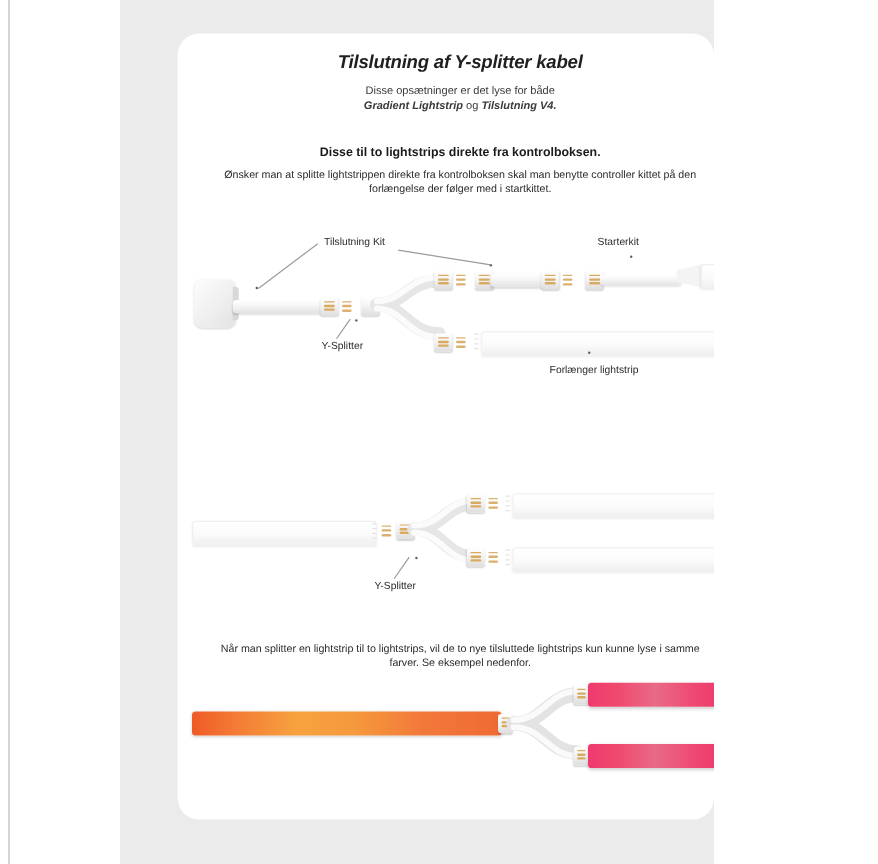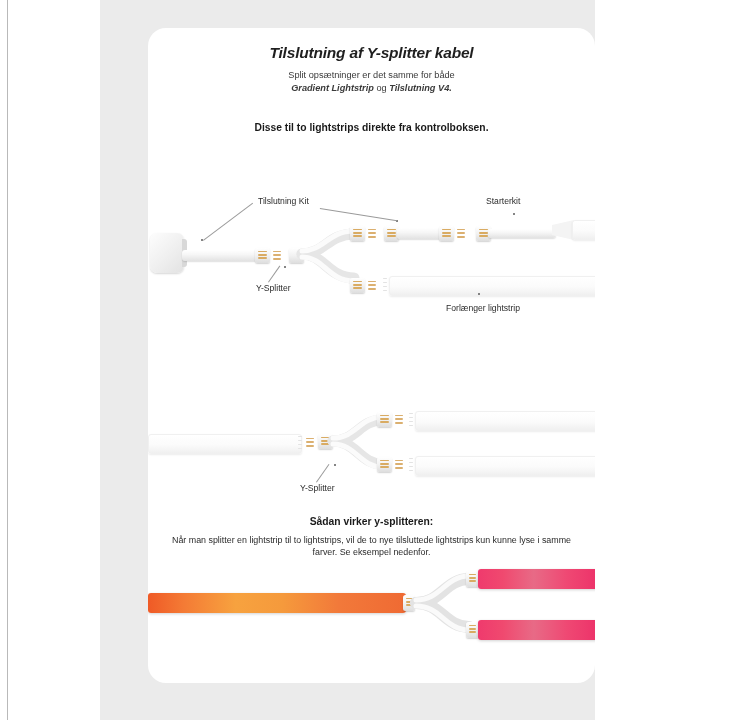--- a/index.html
+++ b/index.html
@@ -20,21 +20,21 @@
     position:absolute;left:100px;top:0;width:495px;height:720px;
     background:#ebebeb;
   }
   
   .card{
     position:absolute;left:148px;top:28px;width:447px;height:655px;
     background:#ffffff;border-radius:18px;
     overflow:hidden;
   }
 
-  .inner{position:absolute;left:0;top:0;width:447px;height:560px;}
+  .inner{position:absolute;left:12px;top:0;width:447px;height:560px;}
 
   
   .doc-title{
     position:absolute;left:0;width:447px;top:16px;
     text-align:center;
     font-style:italic;font-weight:bold;
     font-size:15.5px;color:#1f1f1f;
     letter-spacing:-0.2px;
   }
   .doc-sub{
@@ -135,25 +135,26 @@
 <body>
 
 <div class="edge-rule"></div>
 <div class="grey-panel"></div>
 
 <div class="card">
  <div class="inner">
 
   <div class="doc-title">Tilslutning af Y-splitter kabel</div>
   <div class="doc-sub">
-    <span>Split opsætninger er det samme for både</span><br>
+    <span>Disse opsætninger er det lyse for både</span><br>
     <b>Gradient Lightstrip</b><span> og </span><b>Tilslutning V4.</b>
   </div>
 
   <div class="sec-head" style="top:94px">Disse til to lightstrips direkte fra kontrolboksen.</div>
+  <div class="sec-body" style="top:111px">Ønsker man at splitte lightstrippen direkte fra kontrolboksen skal man benytte controller kittet på den forlængelse der følger med i startkittet.</div>
 
   <div>
 
     <div class="ctrl-box" style="left:2px;top:205px;width:34px;height:40px"></div>
 
     <div class="ribbon" style="left:34px;top:222px;width:78px"></div>
     <div class="plug" style="left:107px;top:220px">
       <div class="pins">
             <i></i>
             <i></i>
@@ -325,21 +326,20 @@
           <i></i>
           <i></i>
         </div>
     <div class="strip" style="left:267px;top:428px;width:187px"></div>
 
     <div class="callout" style="left:152px;top:455px">Y-Splitter</div>
     <div class="dot" style="left:186px;top:436px"></div>
     <div class="lead" style="left:168px;top:454px;width:22px;transform:rotate(-55deg)"></div>
   </div>
 
-  <div class="sec-head" style="top:488px">Sådan virker y-splitteren:</div>
   <div class="sec-body" style="top:506px">Når man splitter en lightstrip til to lightstrips, vil de to nye tilsluttede lightstrips kun kunne lyse i samme farver. Se eksempel nedenfor.</div>
 
   <div>
     <div class="strip-lit lit-orange" style="left:0px;top:565px;width:258px"></div>
     <div class="plug" style="left:255px;top:567px;width:12px;height:16px">
       <div class="pins" style="width:7px;left:2.5px">
             <i style="width:7px"></i>
             <i style="width:7px"></i>
             <i style="width:7px"></i>
           </div>

